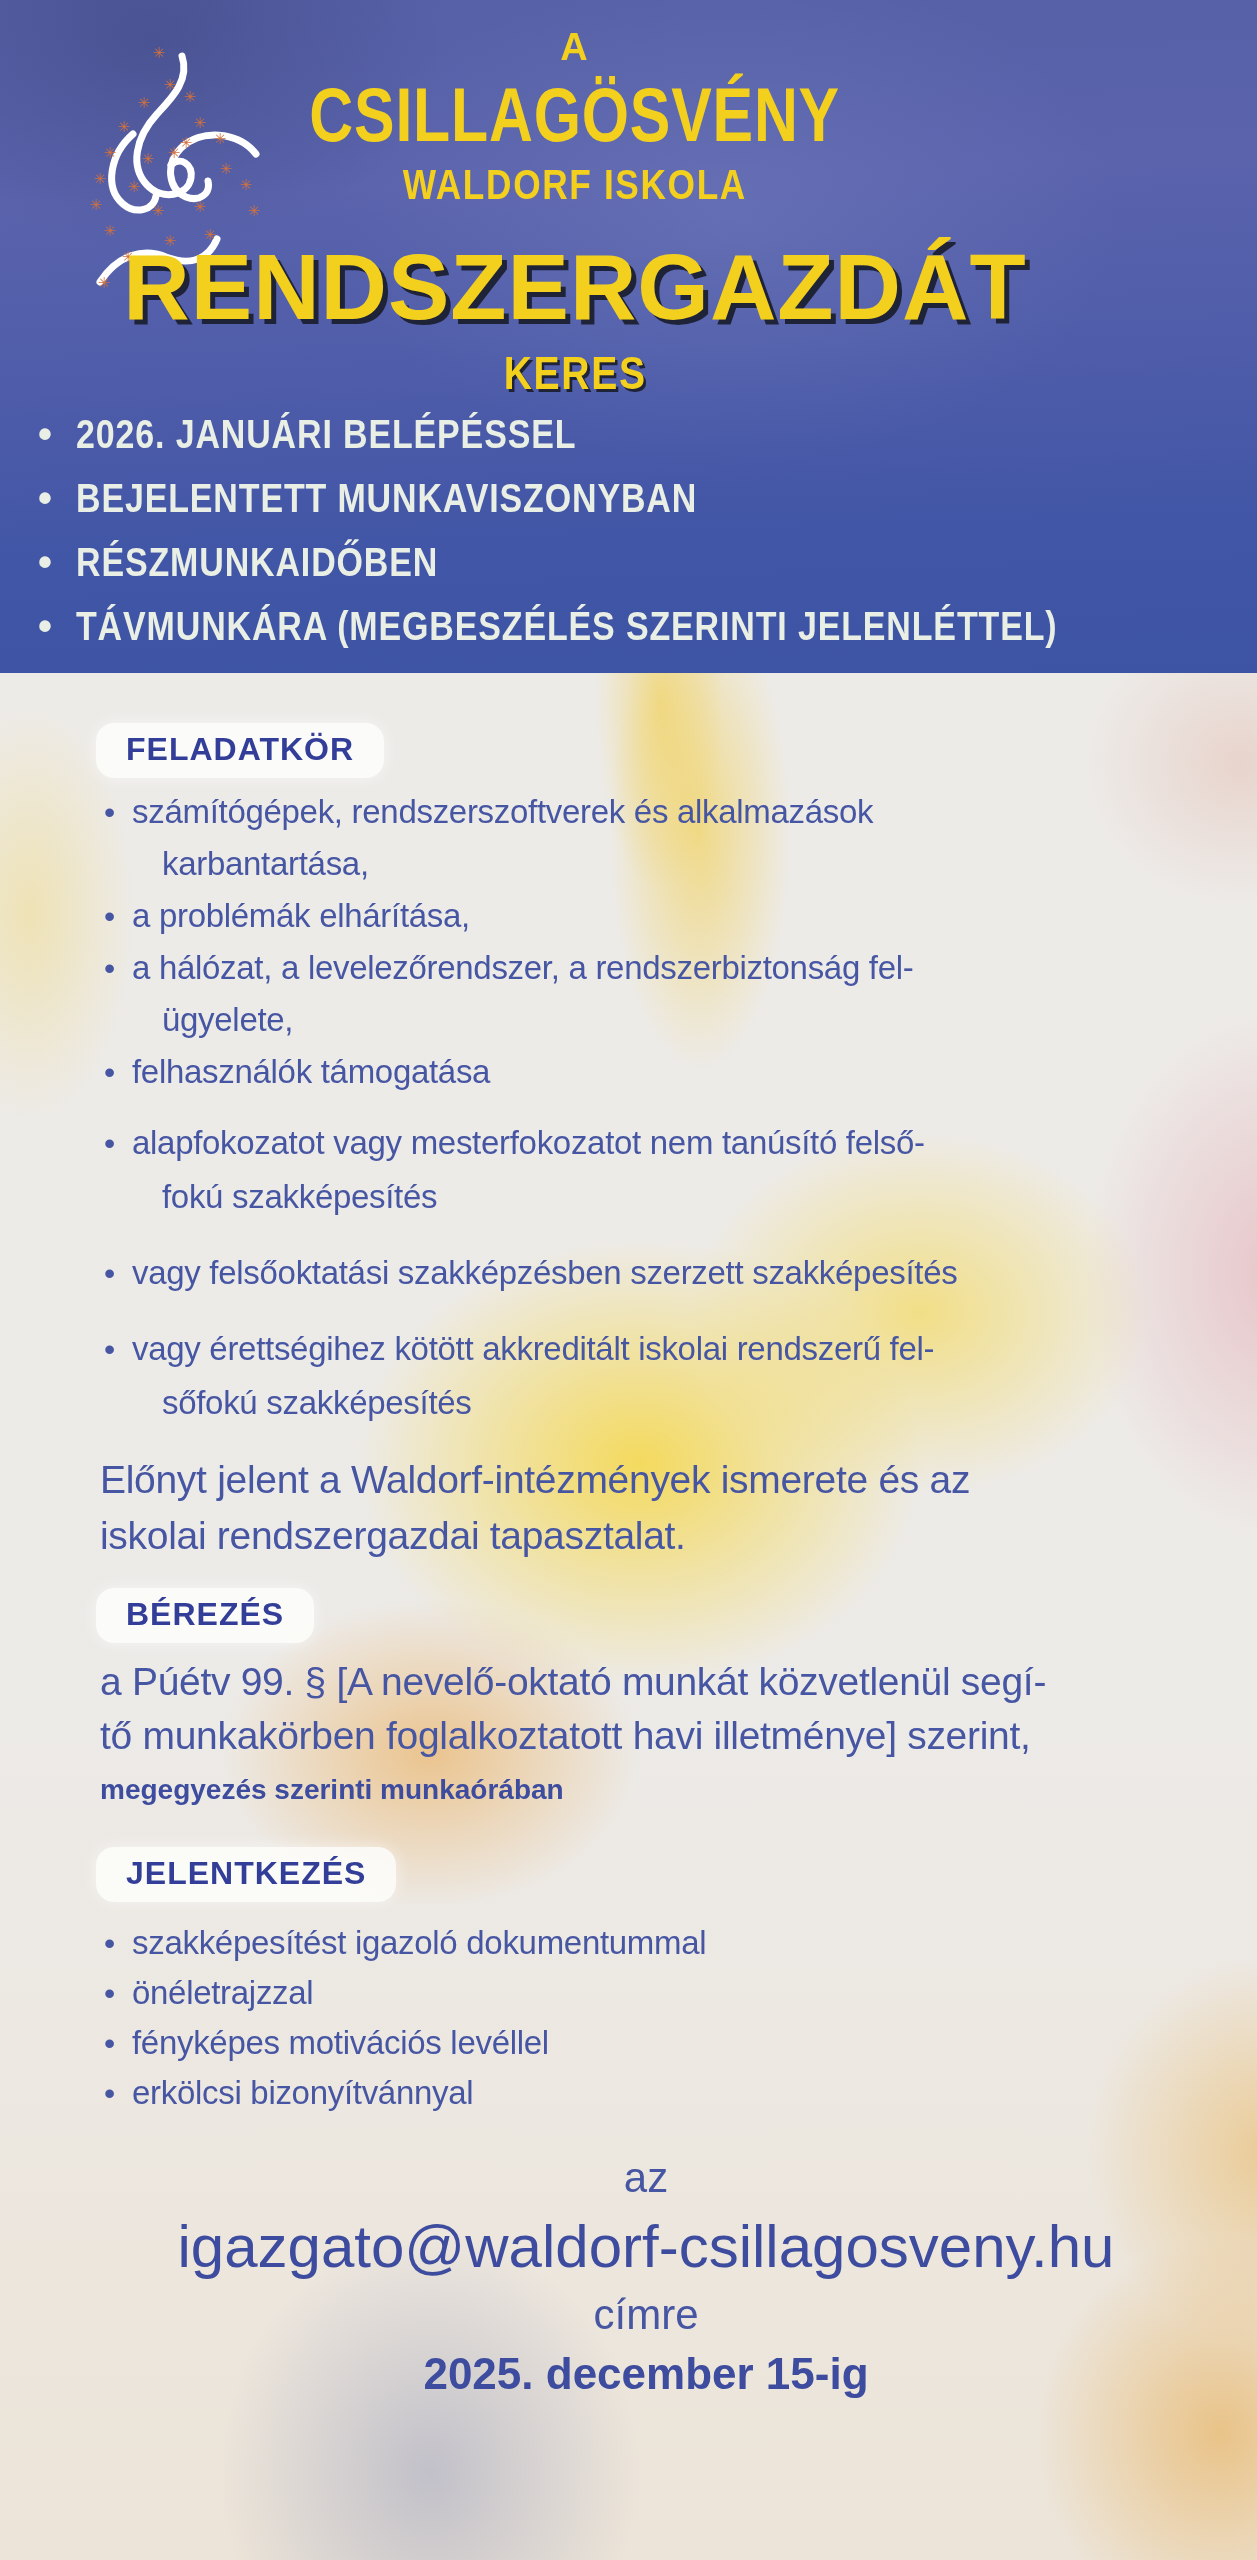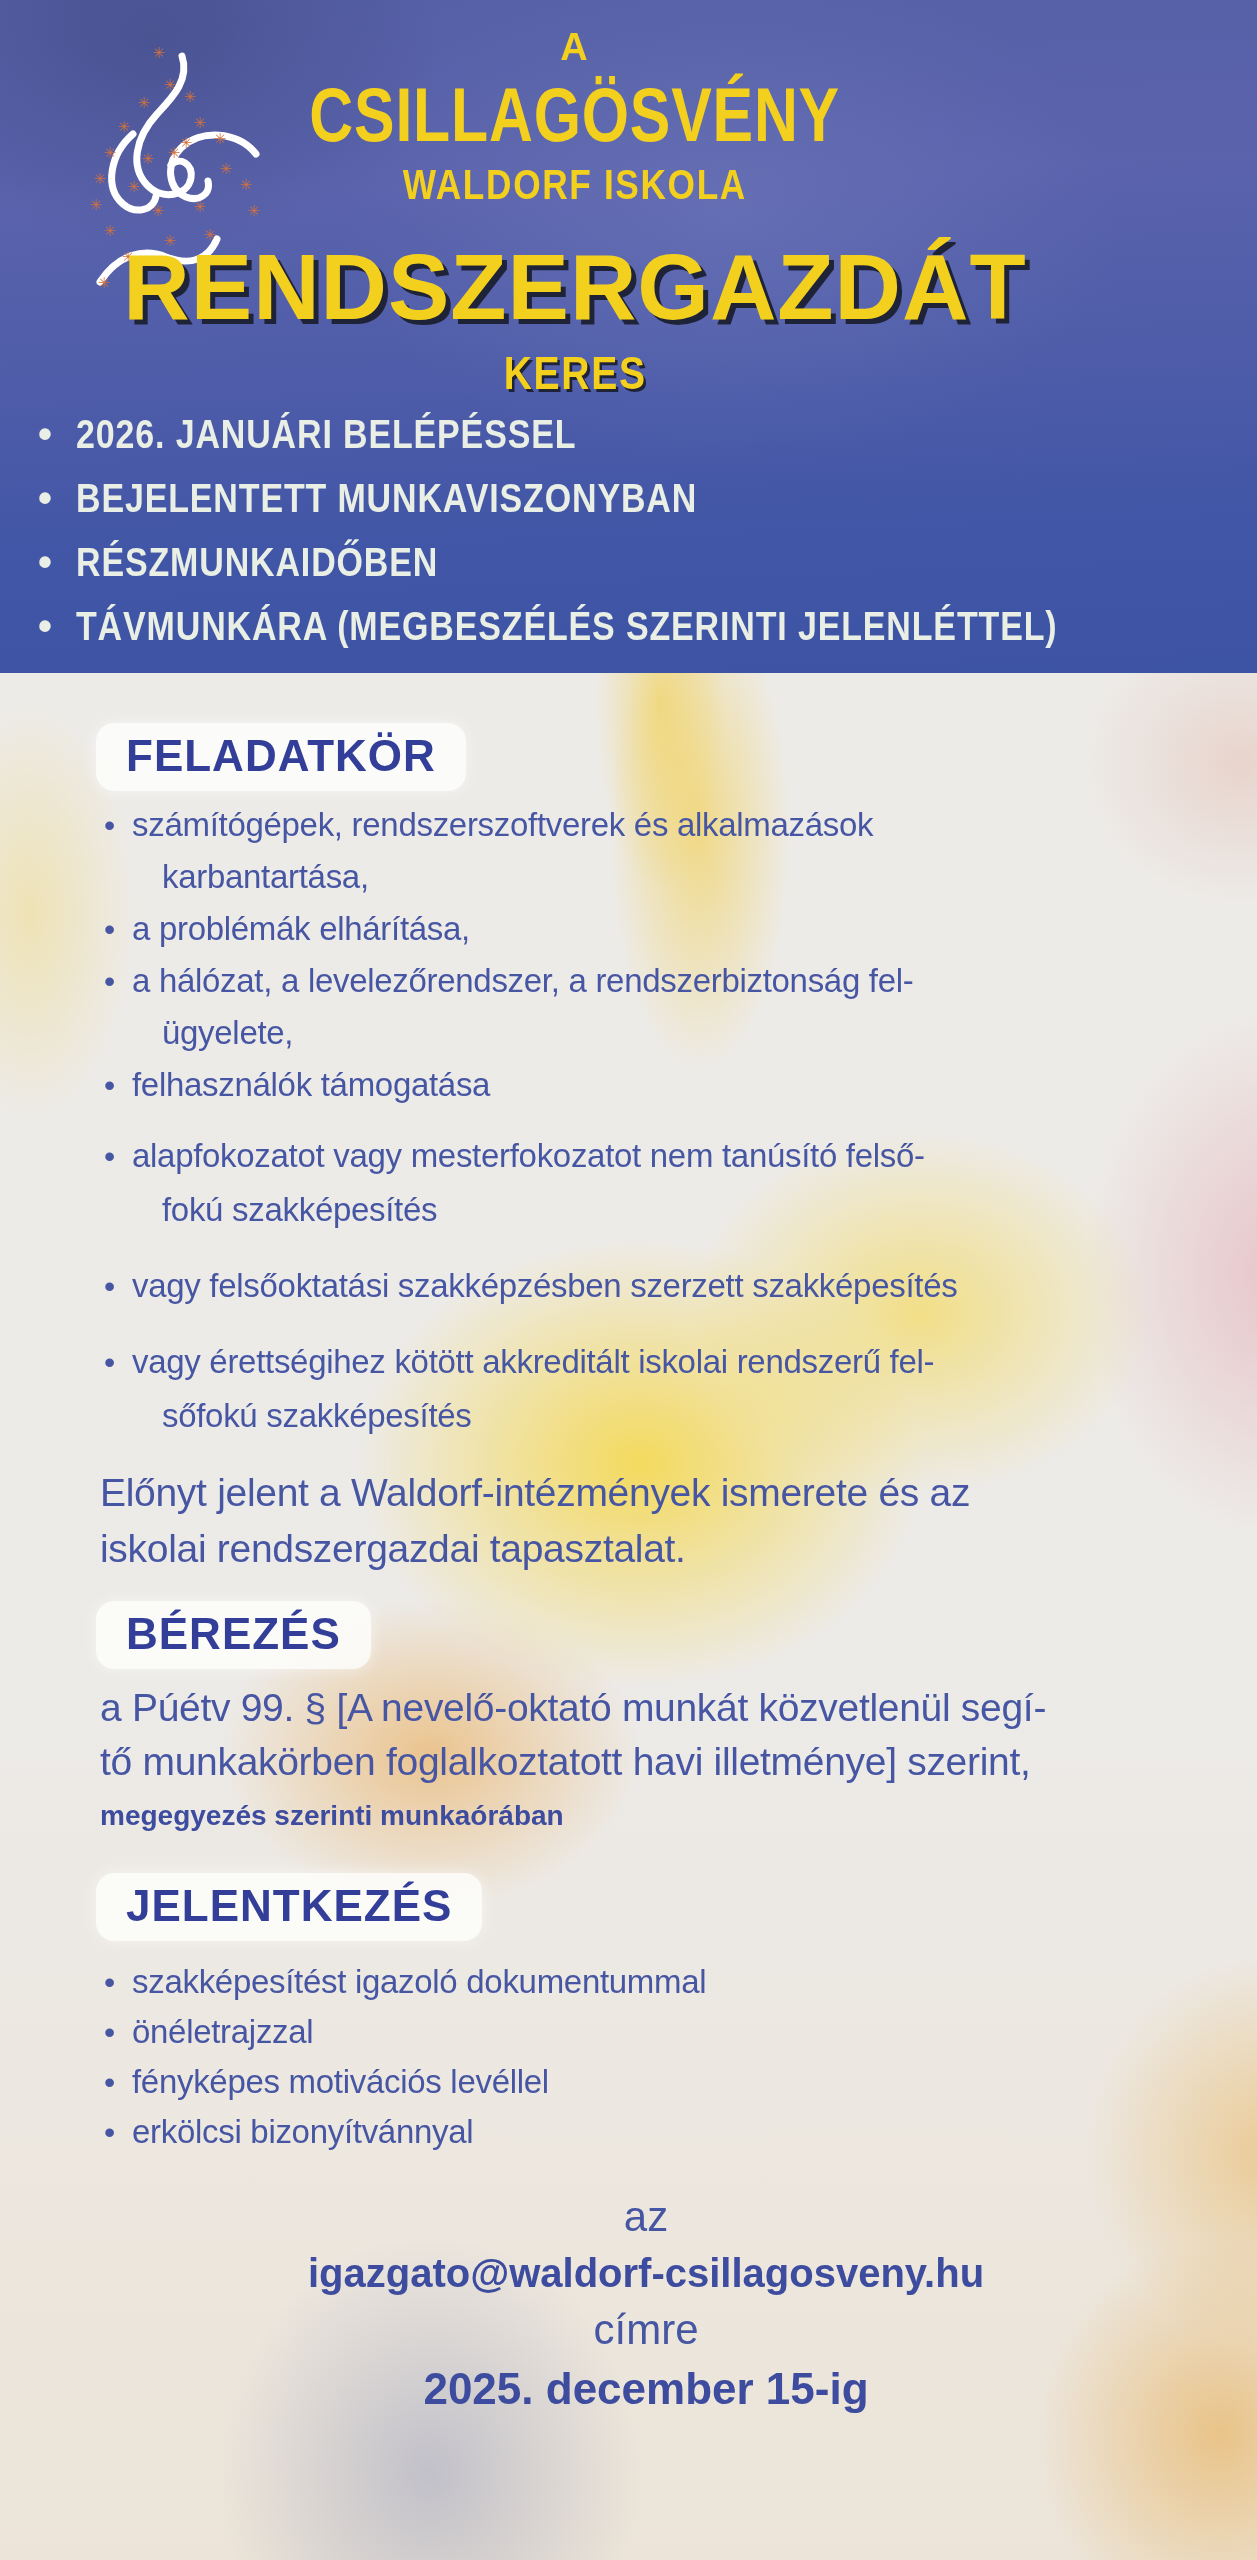--- a/index.html
+++ b/index.html
@@ -48,42 +48,42 @@
       radial-gradient(ellipse 260px 280px at 1270px 1480px, rgba(232,168,60,.45), transparent 70%),
       radial-gradient(ellipse 260px 280px at 1220px 1760px, rgba(230,162,55,.50), transparent 70%),
       radial-gradient(ellipse 300px 340px at 430px 1800px, rgba(118,128,172,.36), transparent 70%),
       linear-gradient(to bottom, rgba(238,234,228,0) 55%, rgba(236,223,203,.55) 100%),
       linear-gradient(to bottom,#EDEBE8 0%,#ECEAE7 100%);
   }
   .content{padding:50px 0 0 96px;}
   .badge{
     display:inline-block;background:rgba(253,253,251,.88);border-radius:18px;
     padding:8px 30px 10px 30px;color:#333E99;font-weight:bold;
-    font-size:44px;letter-spacing:1px;box-shadow:0 0 16px rgba(255,255,255,.55);
+    font-size:32px;letter-spacing:1px;box-shadow:0 0 16px rgba(255,255,255,.55);
   }
   .blue-list{margin:0;padding:0;list-style:none;color:#4756A3;}
   .blue-list li{position:relative;margin:0;padding:0 0 0 36px;font-size:33px;line-height:52px;letter-spacing:-.3px;}
   .blue-list li::before{content:"\2022";position:absolute;left:8px;top:0;font-size:32px;}
   .blue-list .li-text{display:inline-block;white-space:pre-line;padding-left:30px;text-indent:-30px;}
   .list-1{margin-top:8px;}
   .list-1 li{line-height:52px;}
   .list-2{margin-top:18px;}
   .list-2 li{line-height:54px;margin-bottom:22px;}
   .list-3{margin-top:16px;}
   .list-3 li{line-height:50px;}
   .note{margin:10px 0 0 4px;color:#4756A3;font-size:39px;line-height:56px;letter-spacing:-.3px;white-space:pre-line;}
   .badge-2{margin-top:18px;}
   .badge-3{margin-top:24px;}
   .badge-4{margin-top:30px;}
   .body-par{margin:12px 0 0 4px;color:#4756A3;font-size:39px;line-height:54px;letter-spacing:-.3px;white-space:pre-line;}
   .body-par-bold{margin:0 0 0 4px;color:#3D4C9E;font-size:28px;line-height:54px;font-weight:bold;white-space:pre-line;}
   .contact{margin-top:36px;width:1100px;text-align:center;color:#4756A3;}
   .contact .row{margin:10px 0;}
   .az-label,.cimre-label{font-size:42px;}
-  .email-link{font-size:40px;font-weight:bold;color:#3D4C9E;text-decoration:none;cursor:pointer;}
+  .email-link{font-size:60px;font-weight:normal;color:#3D4C9E;text-decoration:none;cursor:pointer;}
   .deadline{font-size:44px;font-weight:bold;color:#3D4C9E;}
 </style>
 </head>
 <body>
 
 <div class="poster">
 
   <div class="top-section">
 
     <svg class="logo" viewBox="0 0 236 266" xmlns="http://www.w3.org/2000/svg">

